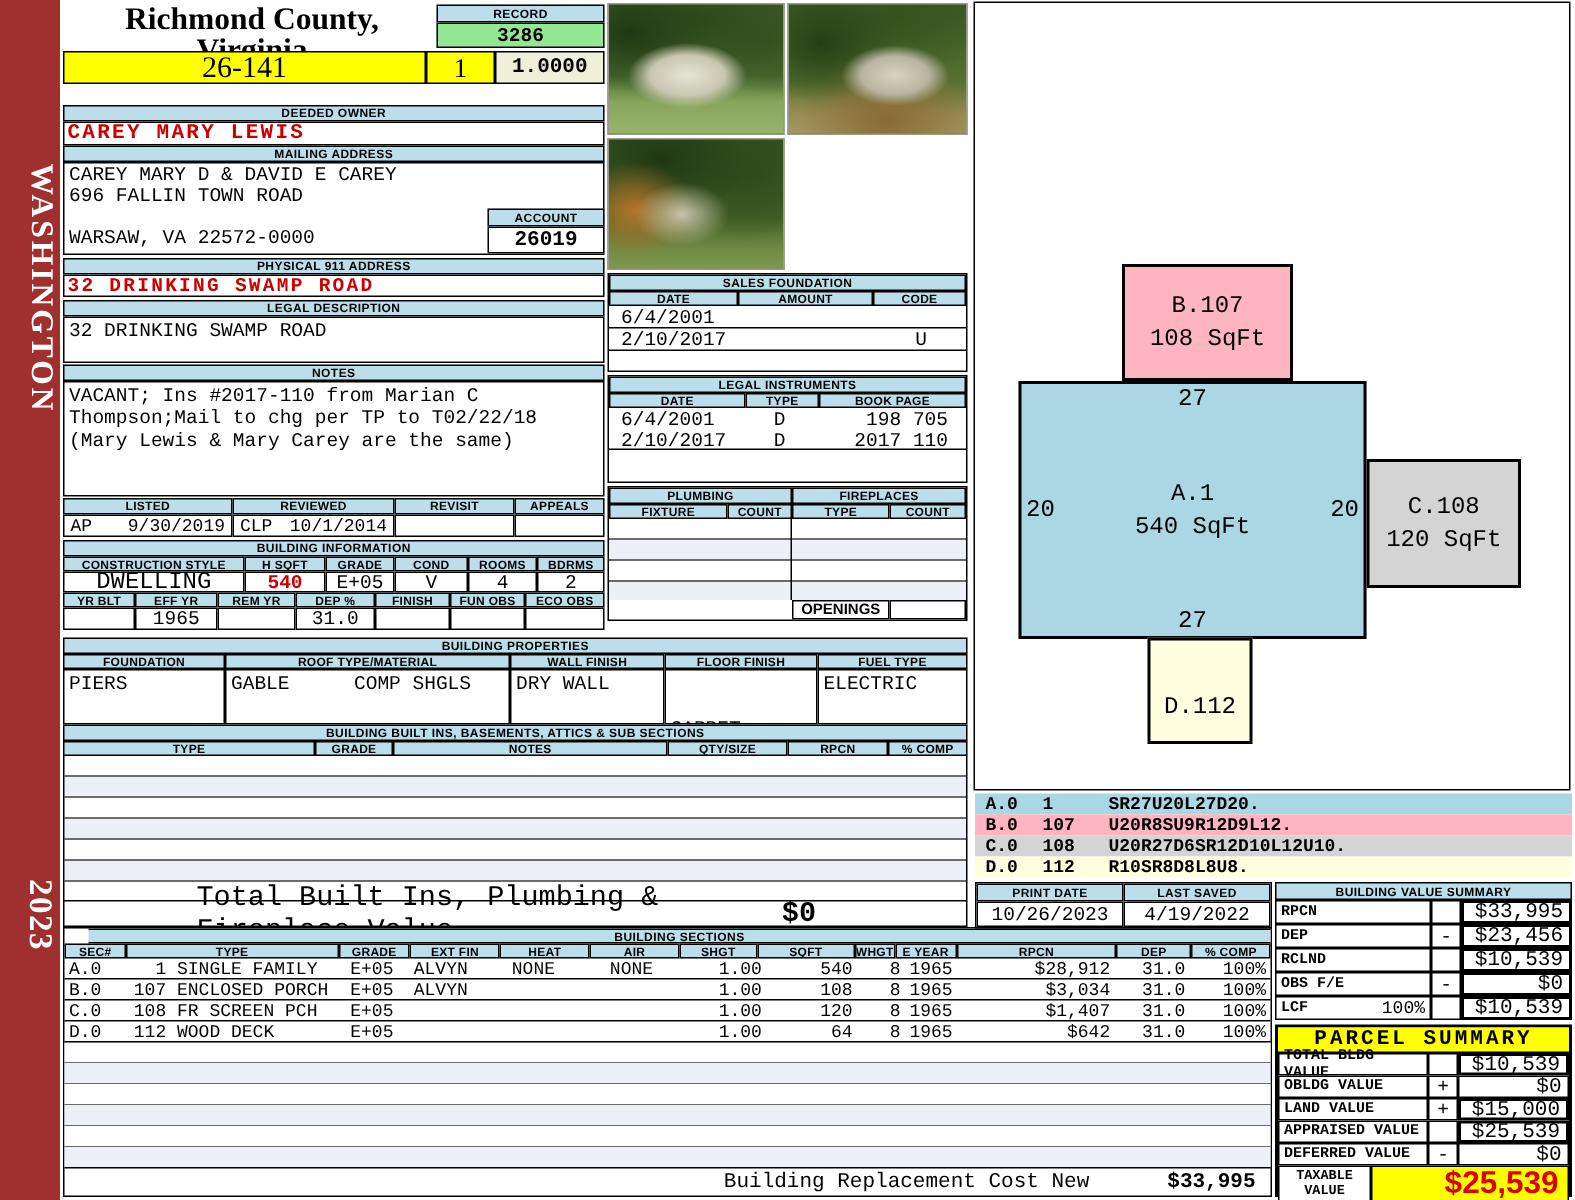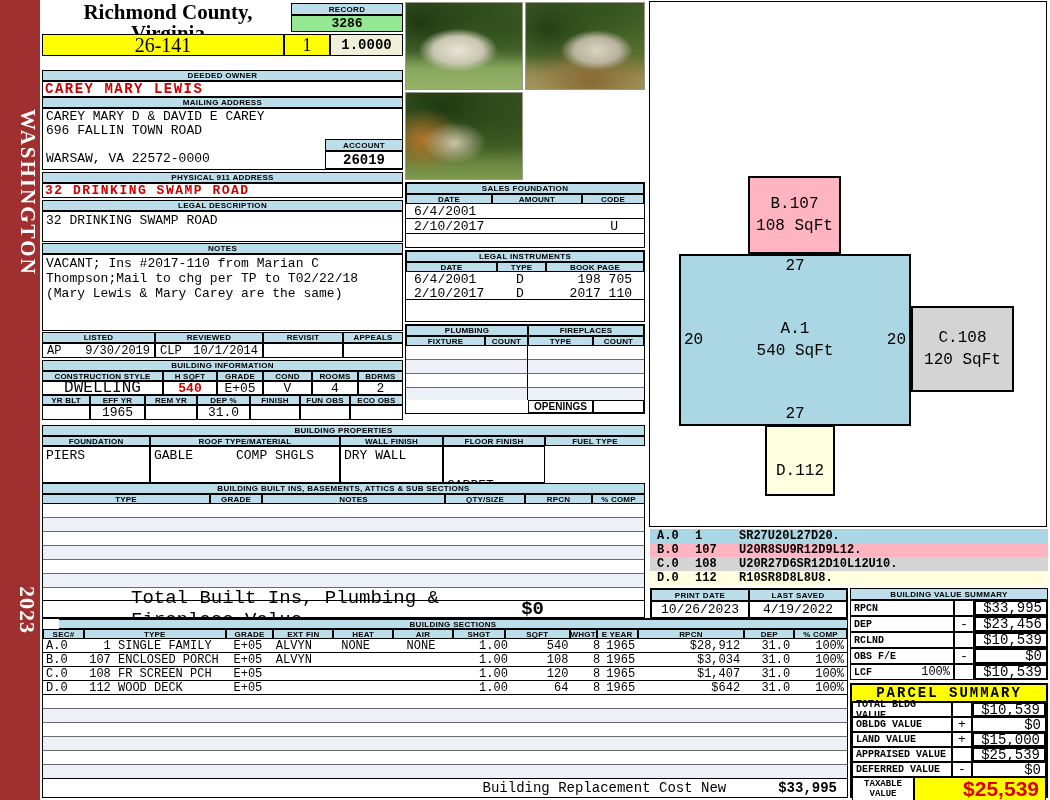--- a/index.html
+++ b/index.html
@@ -246,20 +246,21 @@
       <div class="cell" style="width:108px;align-items:flex-start;padding:1px 3px;font-size:13px;">PIERS</div>
       <div class="cell" style="width:190px;align-items:flex-start;justify-content:space-between;padding:1px 25px 0 3px;font-size:13px;">
         <span>GABLE</span>
         <span>COMP SHGLS</span>
       </div>
       <div class="cell" style="width:103px;align-items:flex-start;padding:1px 3px;font-size:13px;">DRY WALL</div>
       <div class="cell" style="width:102px;align-items:flex-start;padding:1px 3px;font-size:13px;display:block;line-height:15px;">
         <div>CARPET</div>
         
       </div>
+      <div class="cell" style="width:100px;align-items:flex-start;padding:1px 3px;font-size:13px;">ELECTRIC</div>
     </div>
   </div>
 
   <div class="abs" style="left:42px;top:483px;width:603px;">
     <div class="hdr" style="height:11px;">BUILDING BUILT INS, BASEMENTS, ATTICS &amp; SUB SECTIONS</div>
     <div class="row" style="height:10px;">
       <div class="hcell" style="width:168px;">TYPE</div>
       <div class="hcell" style="width:52px;">GRADE</div>
       <div class="hcell" style="width:183px;">NOTES</div>
       <div class="hcell" style="width:80px;">QTY/SIZE</div>
@@ -353,21 +354,21 @@
     </div>
 
     <div class="stripes" style="height:83px;"></div>
     <div class="row mono" style="height:19px;align-items:center;justify-content:flex-end;gap:52px;padding-right:10px;font-size:14px;border-top:1px solid #000;">
       <span>Building Replacement Cost New</span>
       <span class="b">$33,995</span>
     </div>
   </div>
 
   <div class="abs" style="left:649px;top:1px;width:398px;height:526px;border:1px solid #000;background:#fff;">
-    <div class="sk" style="left:98px;top:174px;width:93px;height:78px;background:#FFB5C1;">
+    <div class="sk" style="left:98px;top:174px;width:114px;height:78px;background:#FFB5C1;">
       <div>B.107</div>
       <div>108 SqFt</div>
     </div>
     <div class="sk" style="left:29px;top:252px;width:232px;height:172px;background:#ABD6E4;">
       <div>A.1</div>
       <div>540 SqFt</div>
       <span class="dim" style="top:1px;left:50%;transform:translateX(-50%);">27</span>
       <span class="dim" style="bottom:1px;left:50%;transform:translateX(-50%);">27</span>
       <span class="dim" style="left:3px;top:50%;transform:translateY(-50%);">20</span>
       <span class="dim" style="right:3px;top:50%;transform:translateY(-50%);">20</span>

